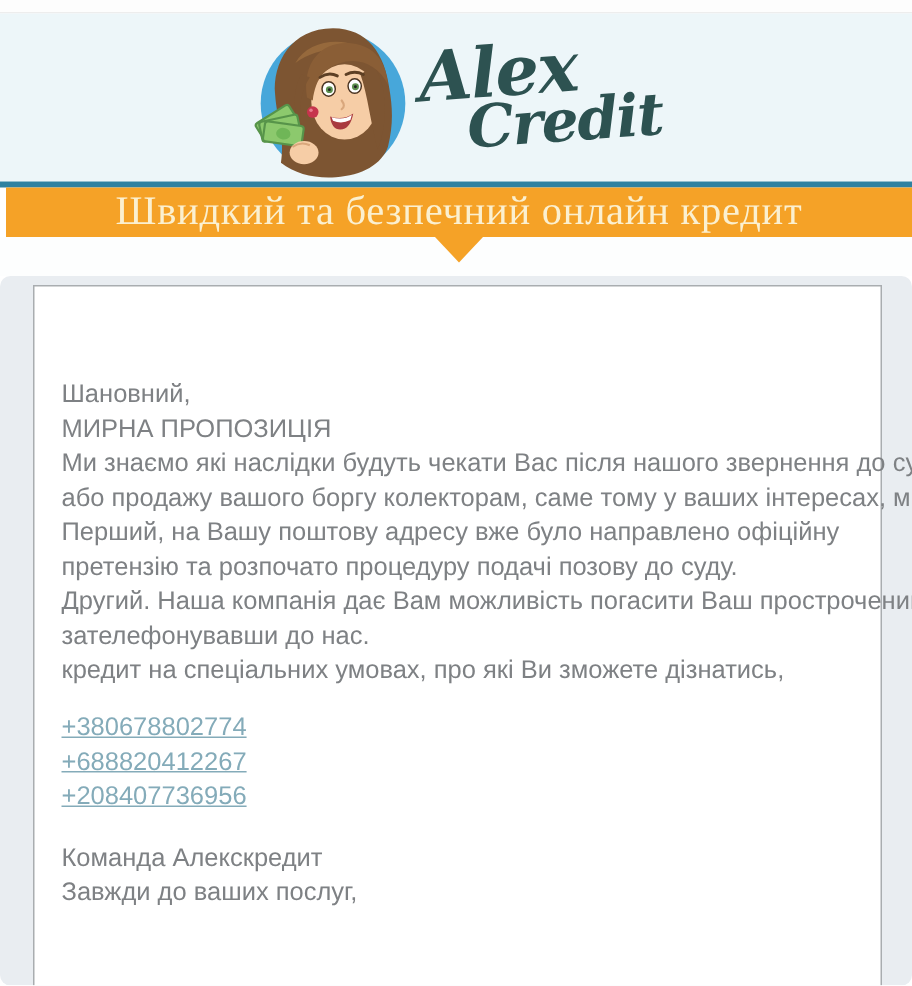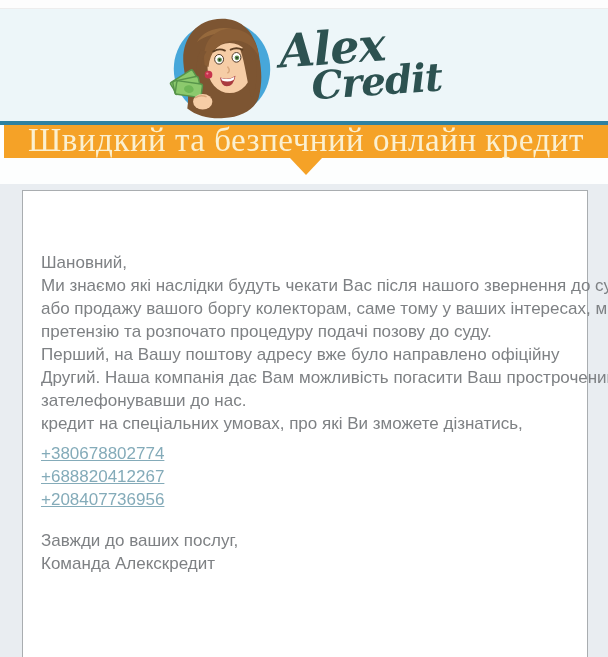--- a/index.html
+++ b/index.html
@@ -15,33 +15,33 @@
   .logo svg{display:block;}
   .logo-script{margin:6px 0 0 4px;color:#2d5251;transform:rotate(-4deg);line-height:1;}
   .logo-script .alex{font:italic bold 46px "DejaVu Serif",serif;letter-spacing:-1px;}
   .logo-script .credit{font:italic bold 39px "DejaVu Serif",serif;margin:-14px 0 0 30px;letter-spacing:-1px;}
 
   
   .teal-line{height:4px;background:#2e81a0;}
 
   
   .banner{position:relative;height:33px;margin-left:4px;background:#f5a227;display:flex;align-items:center;justify-content:center;}
-  .banner-text{font-family:"Liberation Serif",serif;font-size:33px;color:#fbf0d0;letter-spacing:0.5px;line-height:1;padding-bottom:3px;}
+  .banner-text{font-family:"Liberation Serif",serif;font-size:27px;color:#fbf0d0;letter-spacing:0.5px;line-height:1;padding-bottom:3px;}
   .banner-arrow{position:absolute;top:100%;left:50%;transform:translateX(-50%);width:0;height:0;
     border-left:16px solid transparent;border-right:16px solid transparent;border-top:17px solid #f5a227;z-index:3;}
 
   
   .gap{height:26px;background:#fdfefe;}
 
   
-  .content{height:473px;background:#e9edf1;overflow:hidden;}
+  .content{height:473px;background:#e9edf1;overflow:hidden;border-radius:7px;}
   .card{box-sizing:border-box;margin:6px 20px 0 22px;height:475px;background:#fff;border:1px solid #a9adb0;
         padding:60px 20px 0 18px;}
   .line{font-size:17px;line-height:23px;color:#7e8184;white-space:nowrap;}
-  .phones{margin-top:7px;}
+  .phones{margin-top:15px;}
   .phone{display:block;font-size:17px;line-height:23px;color:#84abb9;text-decoration:underline;width:max-content;}
   .signoff{margin-top:18px;}
 </style>
 </head>
 <body>
 
 <div class="email">
 
   <div class="top-strip"></div>
 
@@ -105,34 +105,35 @@
   <div class="banner">
     <div class="banner-text">Швидкий та безпечний онлайн кредит</div>
     <div class="banner-arrow"></div>
   </div>
 
   <div class="gap"></div>
 
   <div class="content">
     <div class="card">
       <div class="line">Шановний,</div>
+      <div class="line">МИРНА ПРОПОЗИЦІЯ</div>
       <div class="line">Ми знаємо які наслідки будуть чекати Вас після нашого звернення до суду</div>
       <div class="line">або продажу вашого боргу колекторам, саме тому у ваших інтересах, ми</div>
+      <div class="line">Перший, на Вашу поштову адресу вже було направлено офіційну</div>
       <div class="line">претензію та розпочато процедуру подачі позову до суду.</div>
-      <div class="line">Перший, на Вашу поштову адресу вже було направлено офіційну</div>
       <div class="line">Другий. Наша компанія дає Вам можливість погасити Ваш прострочений</div>
       <div class="line">зателефонувавши до нас.</div>
       <div class="line">кредит на спеціальних умовах, про які Ви зможете дізнатись,</div>
 
       <div class="phones">
         <a class="phone" href="#">+380678802774</a>
         <a class="phone" href="#">+688820412267</a>
         <a class="phone" href="#">+208407736956</a>
       </div>
 
       <div class="signoff">
+        <div class="line">Команда Алекскредит</div>
         <div class="line">Завжди до ваших послуг,</div>
-        <div class="line">Команда Алекскредит</div>
       </div>
     </div>
   </div>
 
 </div>
 
 </body></html>

